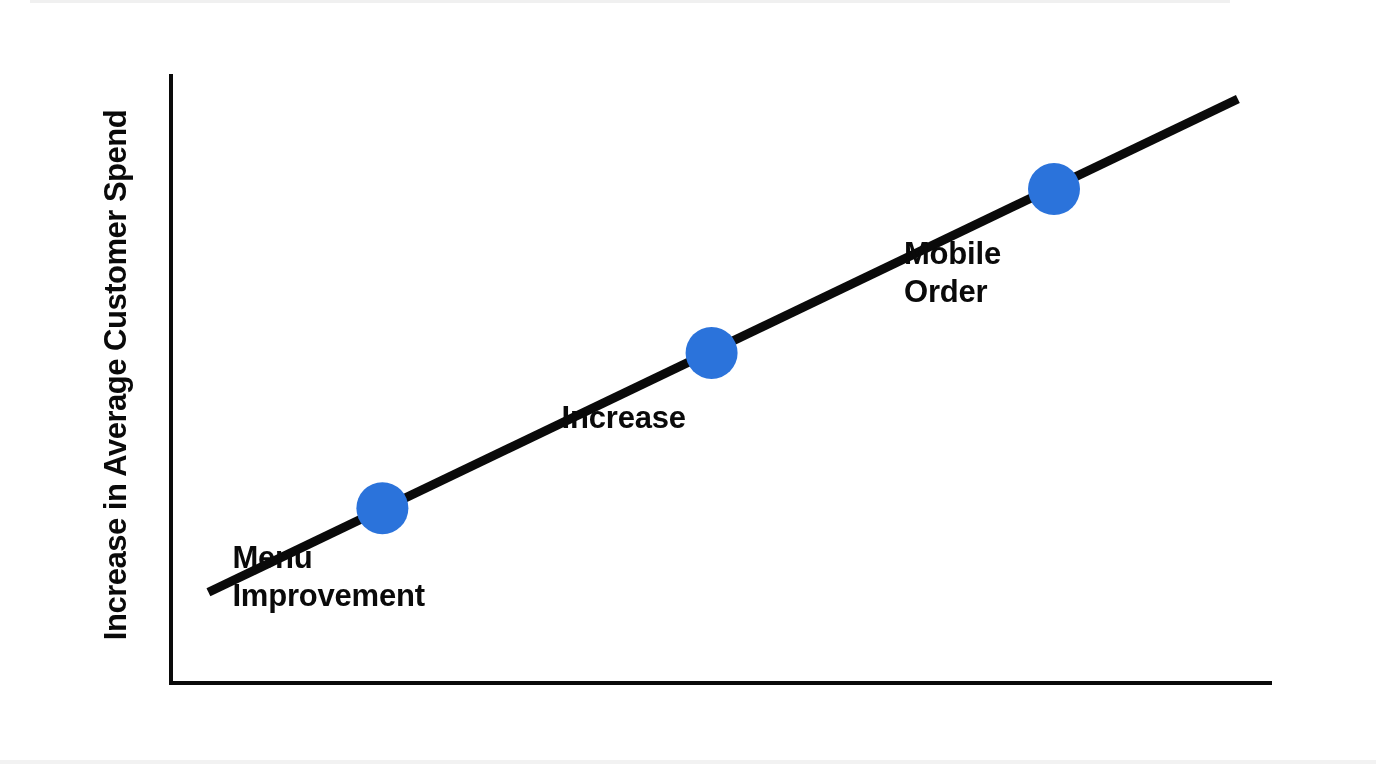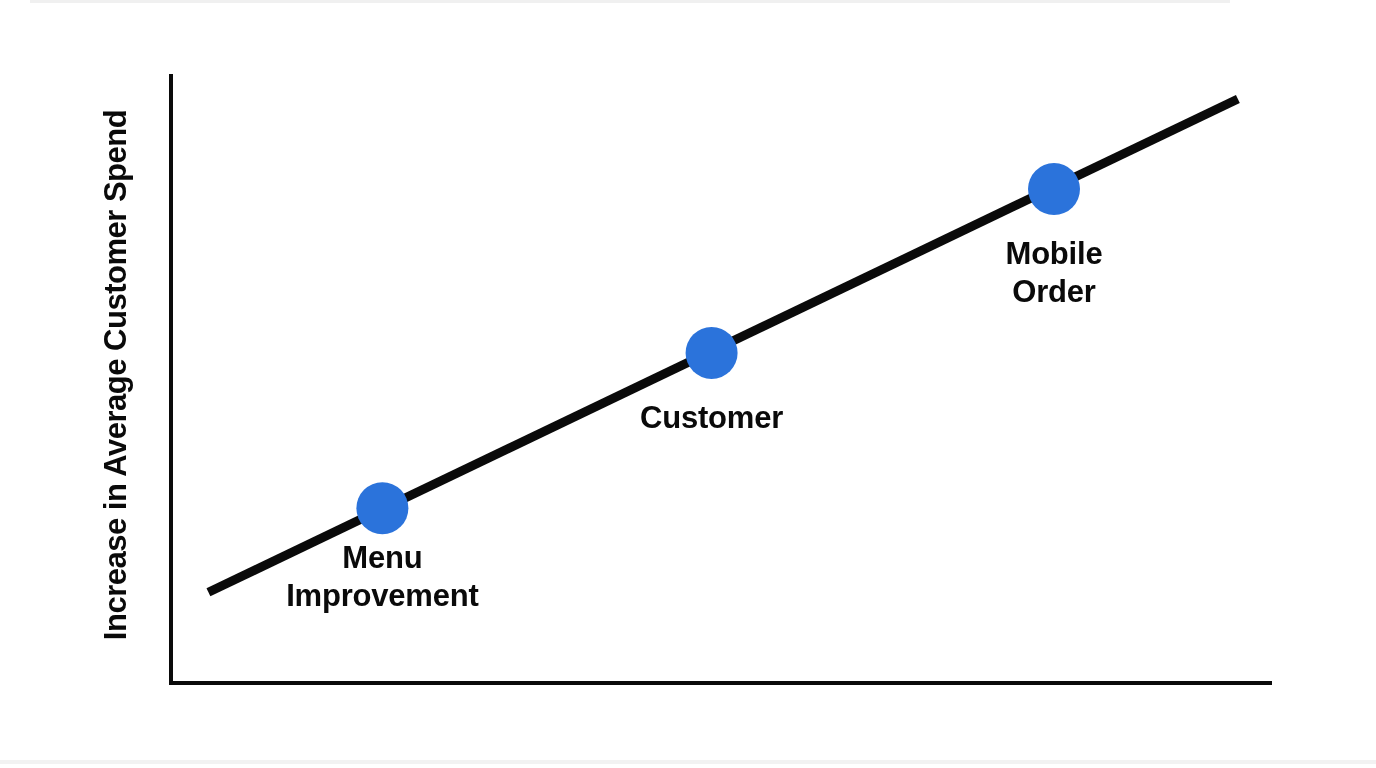--- a/index.html
+++ b/index.html
@@ -35,21 +35,20 @@
     font-size: 31px;
     font-weight: bold;
     letter-spacing: -0.5px;
     color: #0a0a0a;
     white-space: nowrap;
   }
   .chart-svg { position: absolute; left: 0; top: 0; }
   .point-label {
     position: absolute;
     width: 300px;
-    text-align: center;
     font-size: 31px;
     font-weight: bold;
     line-height: 38px;
     color: #0a0a0a;
     white-space: pre-line;
     letter-spacing: -0.2px;
   }
 </style>
 </head>
 <body>
@@ -64,17 +63,17 @@
       <path d="M 171 74 L 171 683 L 1272 683" fill="none" stroke="#0a0a0a" stroke-width="4"></path>
       <line x1="208.434" y1="592.259" x2="1237.8690000000001" y2="98.96899999999994" stroke="#0a0a0a" stroke-width="9"></line>
       <circle cx="382.392" cy="508.217" r="26" fill="#2b73db"></circle>
       <circle cx="711.591" cy="352.92199999999997" r="26" fill="#2b73db"></circle>
       <circle cx="1054.002" cy="189.10100000000006" r="26" fill="#2b73db"></circle>
     </svg>
 
   <div id="labels-layer">
       <div class="point-label" style="left: 232.392px; top: 539px;">Menu
 Improvement</div>
-      <div class="point-label" style="left: 561.591px; top: 398.922px;">Customer</div>
+      <div class="point-label" style="left: 561.591px; top: 398.922px;">Increase</div>
       <div class="point-label" style="left: 904.002px; top: 235.101px;">Mobile
 Order</div>
     </div>
 </div>
 
 </body></html>

